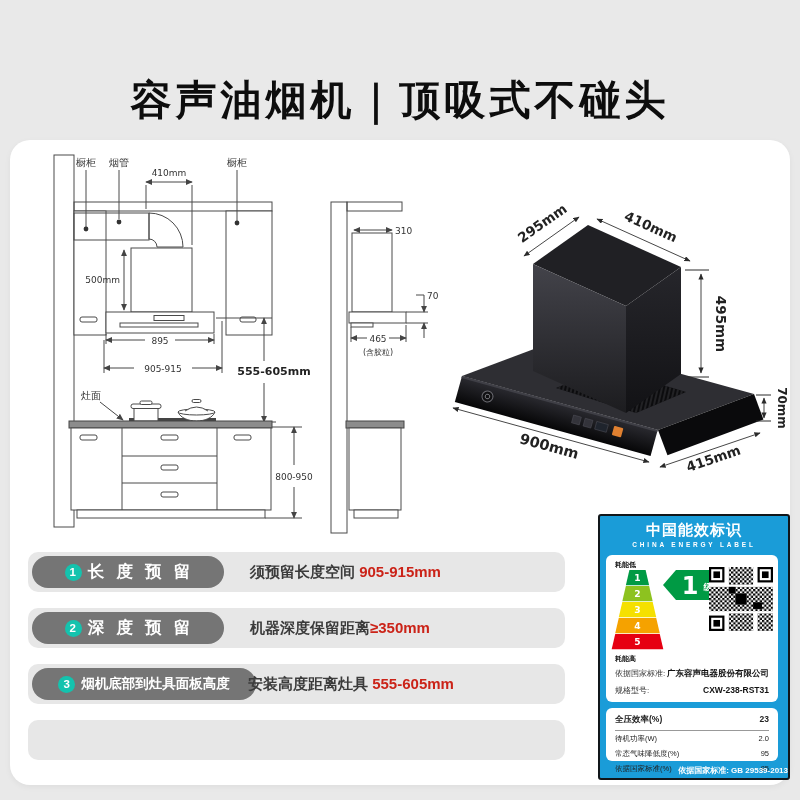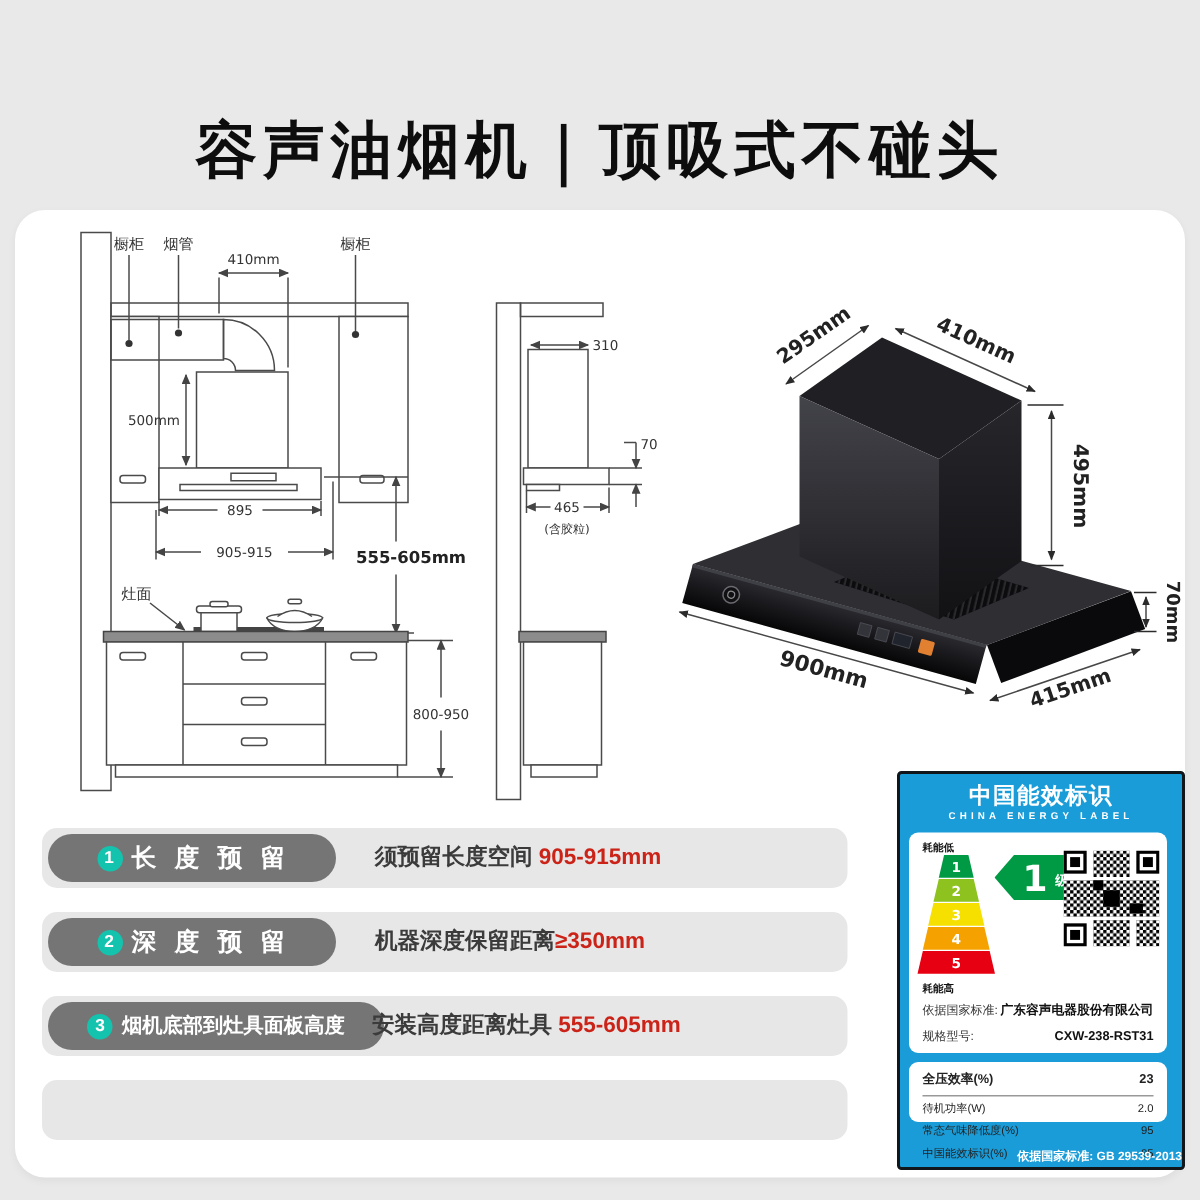--- a/index.html
+++ b/index.html
@@ -35,21 +35,21 @@
              color:#3b3b3b;white-space:pre;}
   .r3 .spec-text{left:220px;}
   .spec-value{color:#cb2318;}
   
   .el{position:absolute;left:588px;top:374px;width:188px;height:262px;background:#1a9cd8;
       border:2px solid #11161a;border-radius:3px;}
   .el-title{margin-top:5px;text-align:center;color:#fff;font-size:15px;font-weight:900;letter-spacing:1px;}
   .el-sub{text-align:center;color:#fff;font-size:6.5px;font-weight:bold;letter-spacing:2.8px;margin-top:1px;}
   .el-box{position:absolute;left:6px;width:172px;background:#fff;border-radius:6px;}
   .box1{top:39px;height:147px;}
-  .box2{top:192px;height:40px;padding:3px 9px;box-sizing:border-box;}
+  .box2{top:192px;height:53px;padding:3px 9px;box-sizing:border-box;}
   .el-low{position:absolute;left:9px;top:5px;font-size:7px;font-weight:bold;color:#111;}
   .el-high{position:absolute;left:9px;top:99px;font-size:7px;font-weight:bold;color:#111;}
   .el-pyr{position:absolute;left:5px;top:15px;width:53px;height:81px;}
   .el-grade{position:absolute;left:57px;top:15px;width:58px;height:30px;}
   .el-qr{position:absolute;left:103px;top:12px;width:64px;height:64px;}
   .el-prow{position:absolute;left:9px;right:9px;display:flex;justify-content:space-between;align-items:baseline;}
   .pr1{top:113px}.pr2{top:130px}
   .el-plabel{font-size:8px;color:#333;}
   .el-pval{font-size:8.5px;font-weight:bold;color:#111;}
   .el-trow{display:flex;justify-content:space-between;font-size:7.5px;color:#222;padding:2.5px 0;}
@@ -415,21 +415,21 @@
       </div>
       <div class="el-trow">
         <span>待机功率(W)</span>
           <span>2.0</span>
       </div>
       <div class="el-trow">
         <span>常态气味降低度(%)</span>
           <span>95</span>
       </div>
       <div class="el-trow">
-        <span>中国能效标识(%)</span>
+        <span>依据国家标准(%)</span>
           <span>85</span>
       </div>
     </div>
 
     <div class="el-std">依据国家标准: GB 29539-2013</div>
   </div>
 
 </div>
 
 </body></html>

